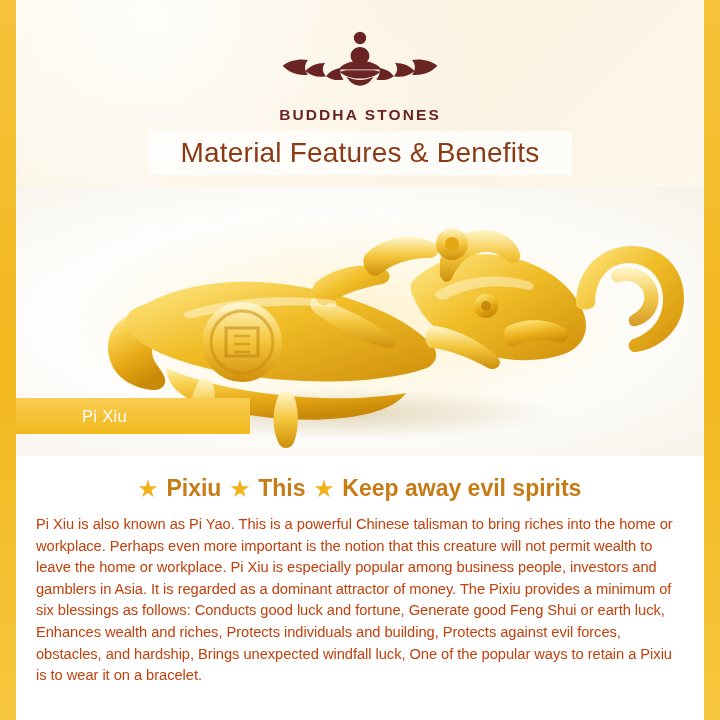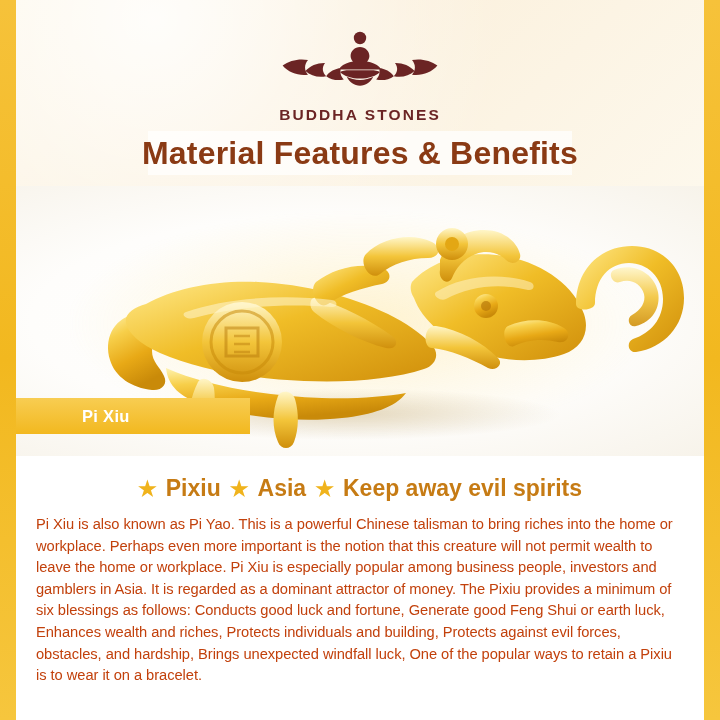--- a/index.html
+++ b/index.html
@@ -60,22 +60,22 @@
   
   .title-ribbon {
     position: absolute;
     left: 148px; top: 131px;
     width: 424px; height: 44px;
     background: rgba(255,255,255,.72);
     display: flex; align-items: center; justify-content: center;
     z-index: 5;
   }
   .title-ribbon h1 {
-    font-size: 32px;
-    font-weight: bold;
+    font-size: 28px;
+    font-weight: normal;
     color: #8a3a14;
     letter-spacing: .2px;
     white-space: nowrap;
   }
 
   
   .hero {
     position: absolute;
     left: 16px; right: 16px; top: 186px;
     height: 270px;
@@ -96,21 +96,21 @@
     position: absolute;
     left: 16px; top: 398px;
     width: 234px; height: 36px;
     background: linear-gradient(180deg, #f8cd52 0%, #f2b81f 100%);
     display: flex; align-items: center;
     z-index: 6;
   }
   .caption-tab span {
     margin-left: 66px;
     font-size: 16.5px;
-    font-weight: bold;
+    font-weight: normal;
     color: #ffffff;
     letter-spacing: .3px;
   }
 
   
   .content {
     position: absolute;
     left: 16px; right: 16px; top: 456px; bottom: 0;
     background: #ffffff;
     padding: 16px 20px 0 20px;
@@ -244,20 +244,20 @@
 
   <div class="caption-tab">
     <span>Pi Xiu</span>
   </div>
 
   <div class="content">
     <div class="benefits">
       <span class="star">★</span>
       <span>Pixiu</span>
       <span class="star">★</span>
-      <span>Asia</span>
+      <span>This</span>
       <span class="star">★</span>
       <span>Keep away evil spirits</span>
     </div>
     <p class="body-text">Pi Xiu is also known as Pi Yao. This is a powerful Chinese talisman to bring riches into the home or workplace. Perhaps even more important is the notion that this creature will not permit wealth to leave the home or workplace. Pi Xiu is especially popular among business people, investors and gamblers in Asia. It is regarded as a dominant attractor of money. The Pixiu provides a minimum of six blessings as follows: Conducts good luck and fortune, Generate good Feng Shui or earth luck, Enhances wealth and riches, Protects individuals and building, Protects against evil forces, obstacles, and hardship, Brings unexpected windfall luck, One of the popular ways to retain a Pixiu is to wear it on a bracelet.</p>
   </div>
 
 </div>
 
 </body></html>

